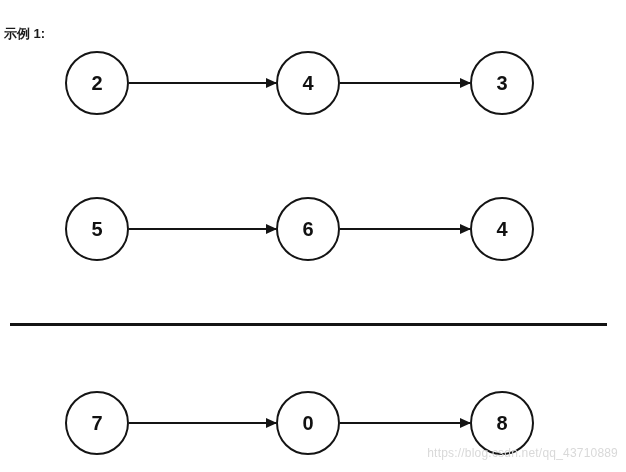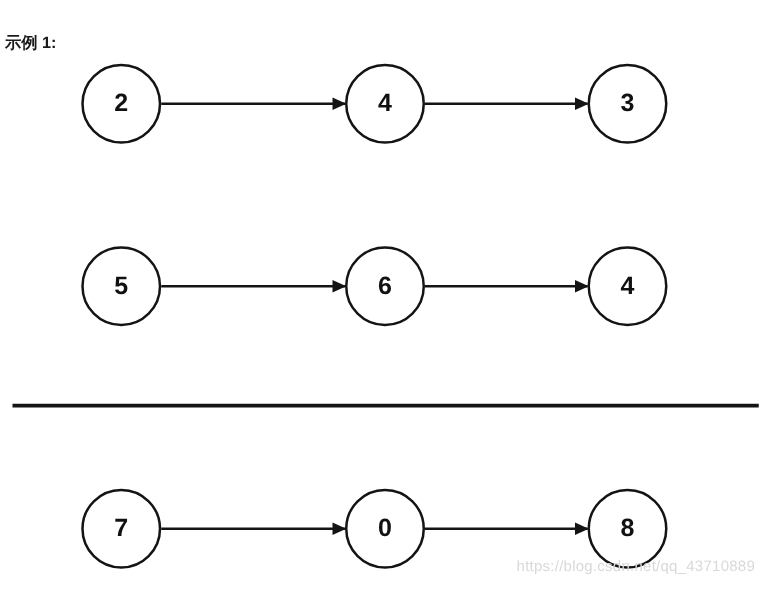--- a/index.html
+++ b/index.html
@@ -72,21 +72,21 @@
   .divider {
     position: absolute;
     left: 10px;
     top: 323px;
     width: 597px;
     height: 3px;
     background: #141414;
   }
   .watermark {
     position: absolute;
-    right: 22px;
+    right: 8px;
     top: 446px;
     font-size: 12px;
     color: #d9d9d9;
     letter-spacing: 0.2px;
   }
 </style>
 </head>
 <body>
 
 <div class="screen">

